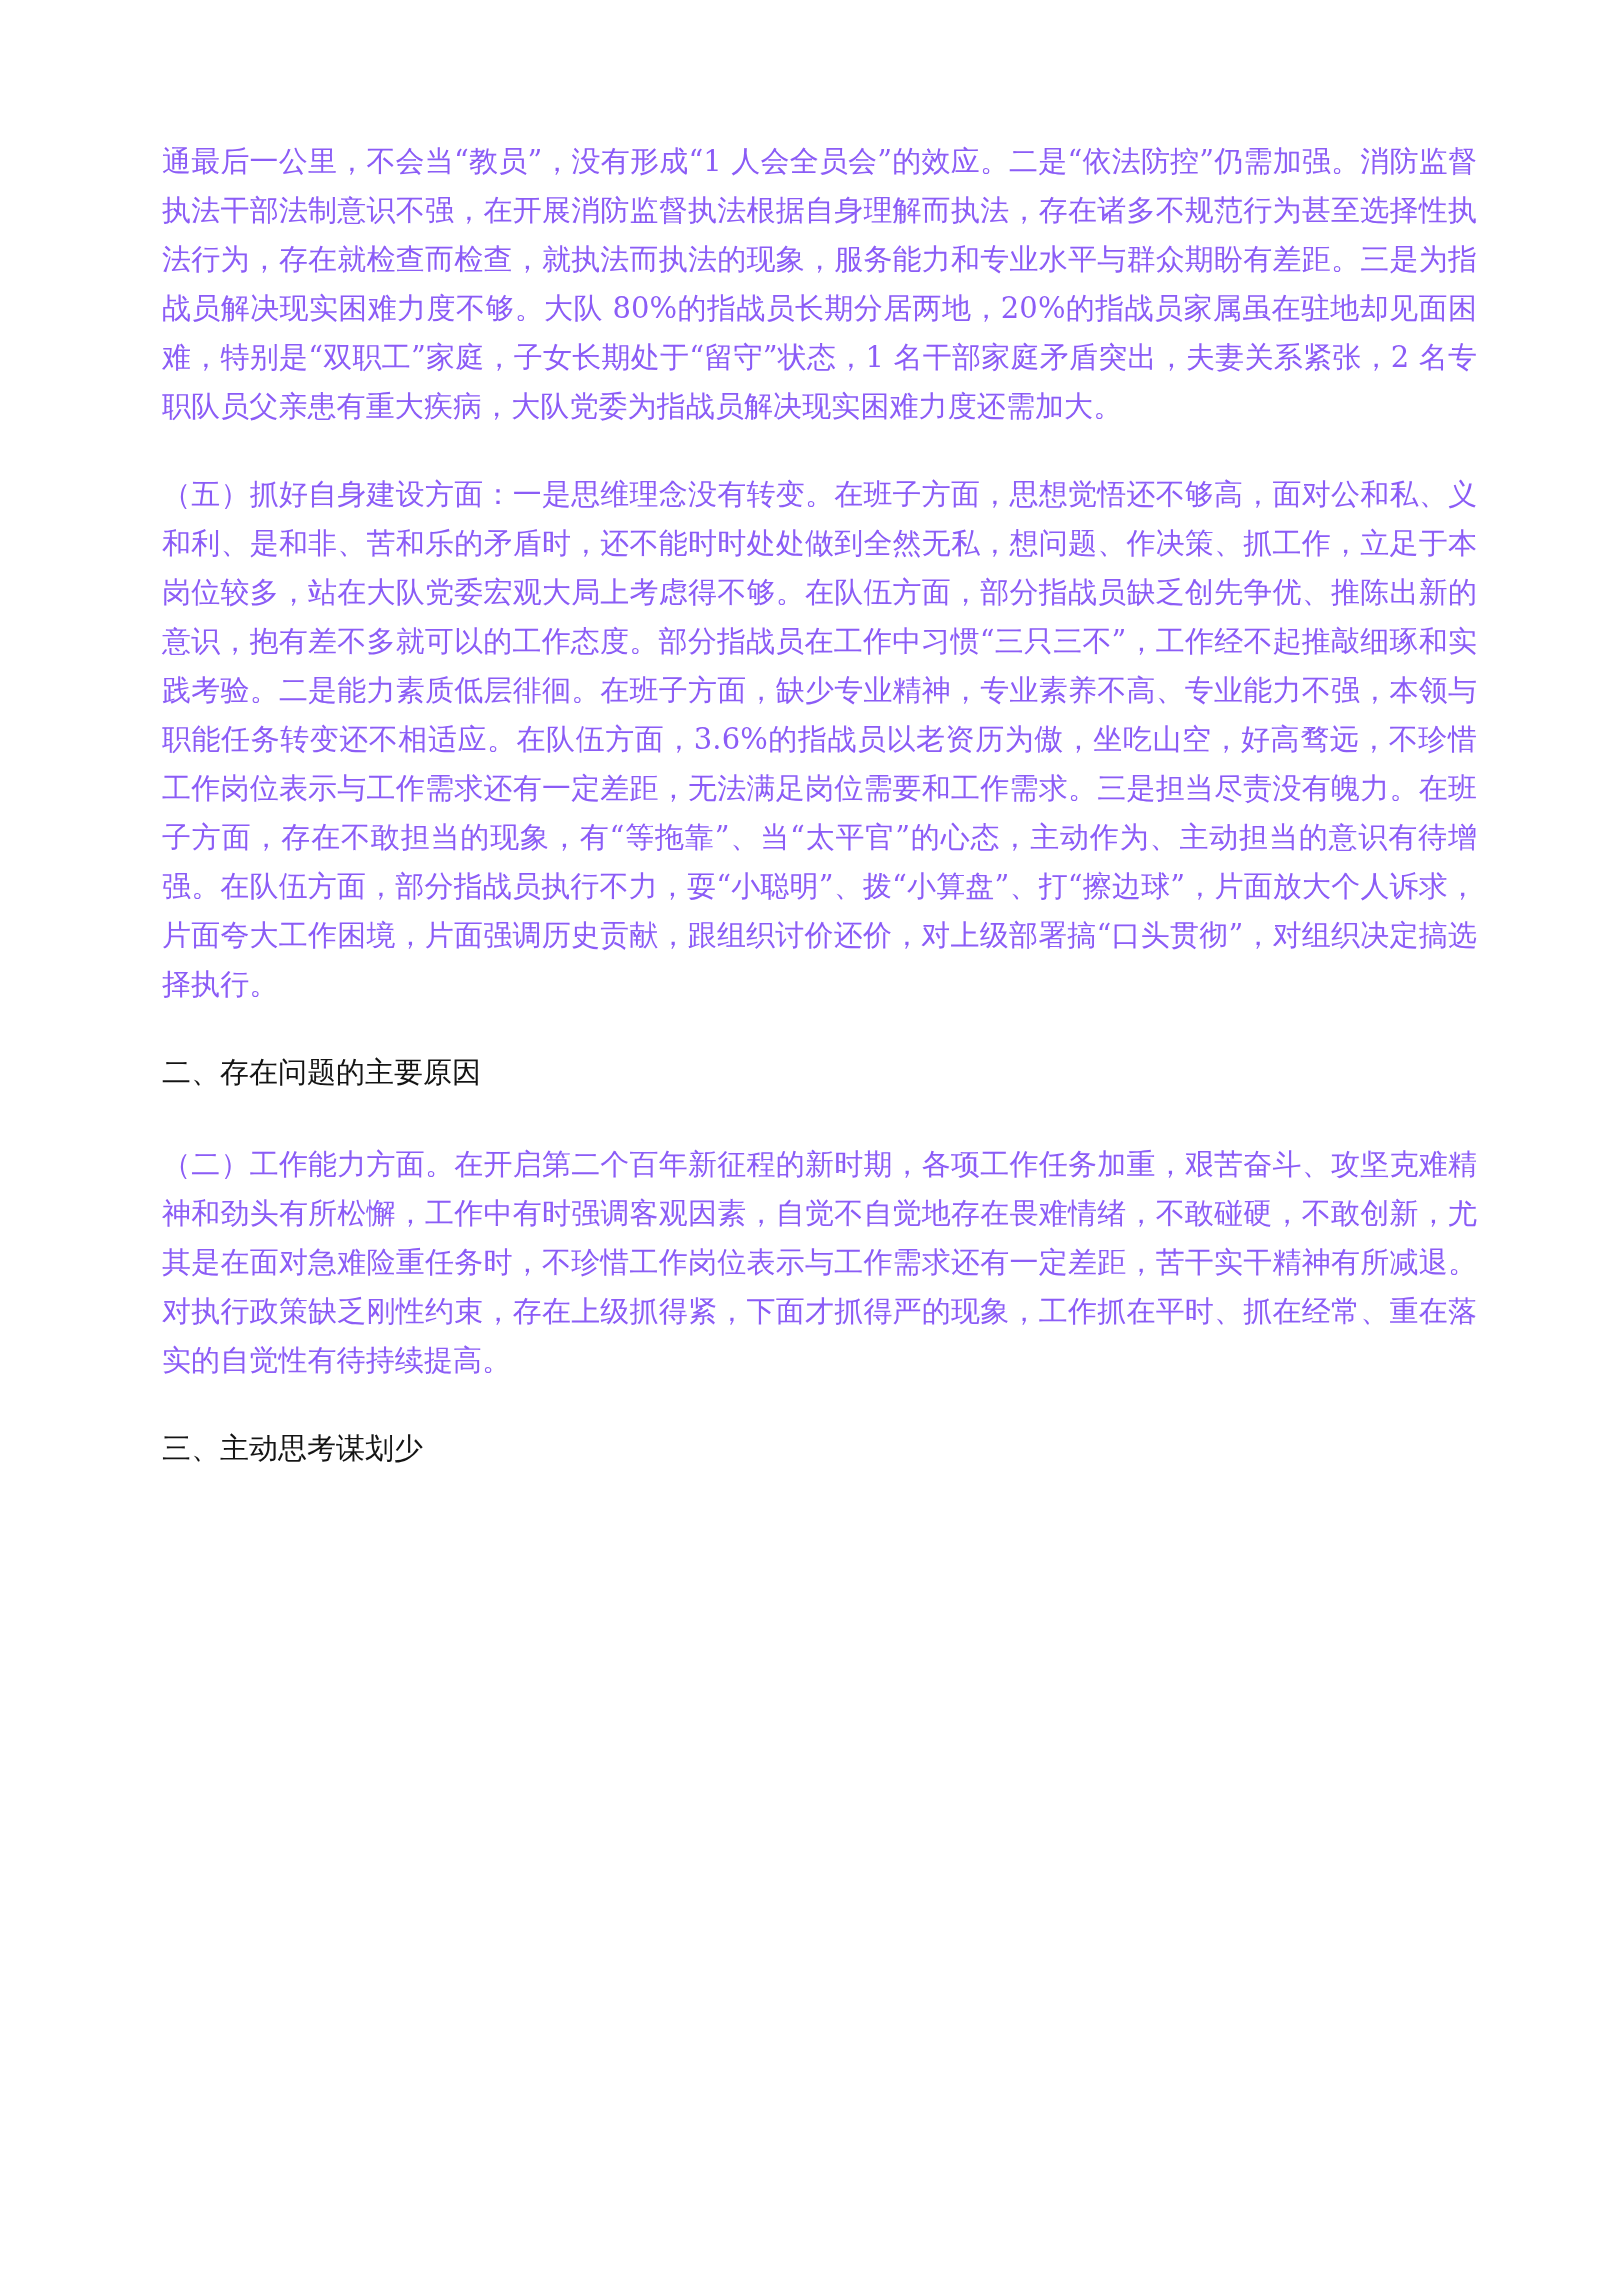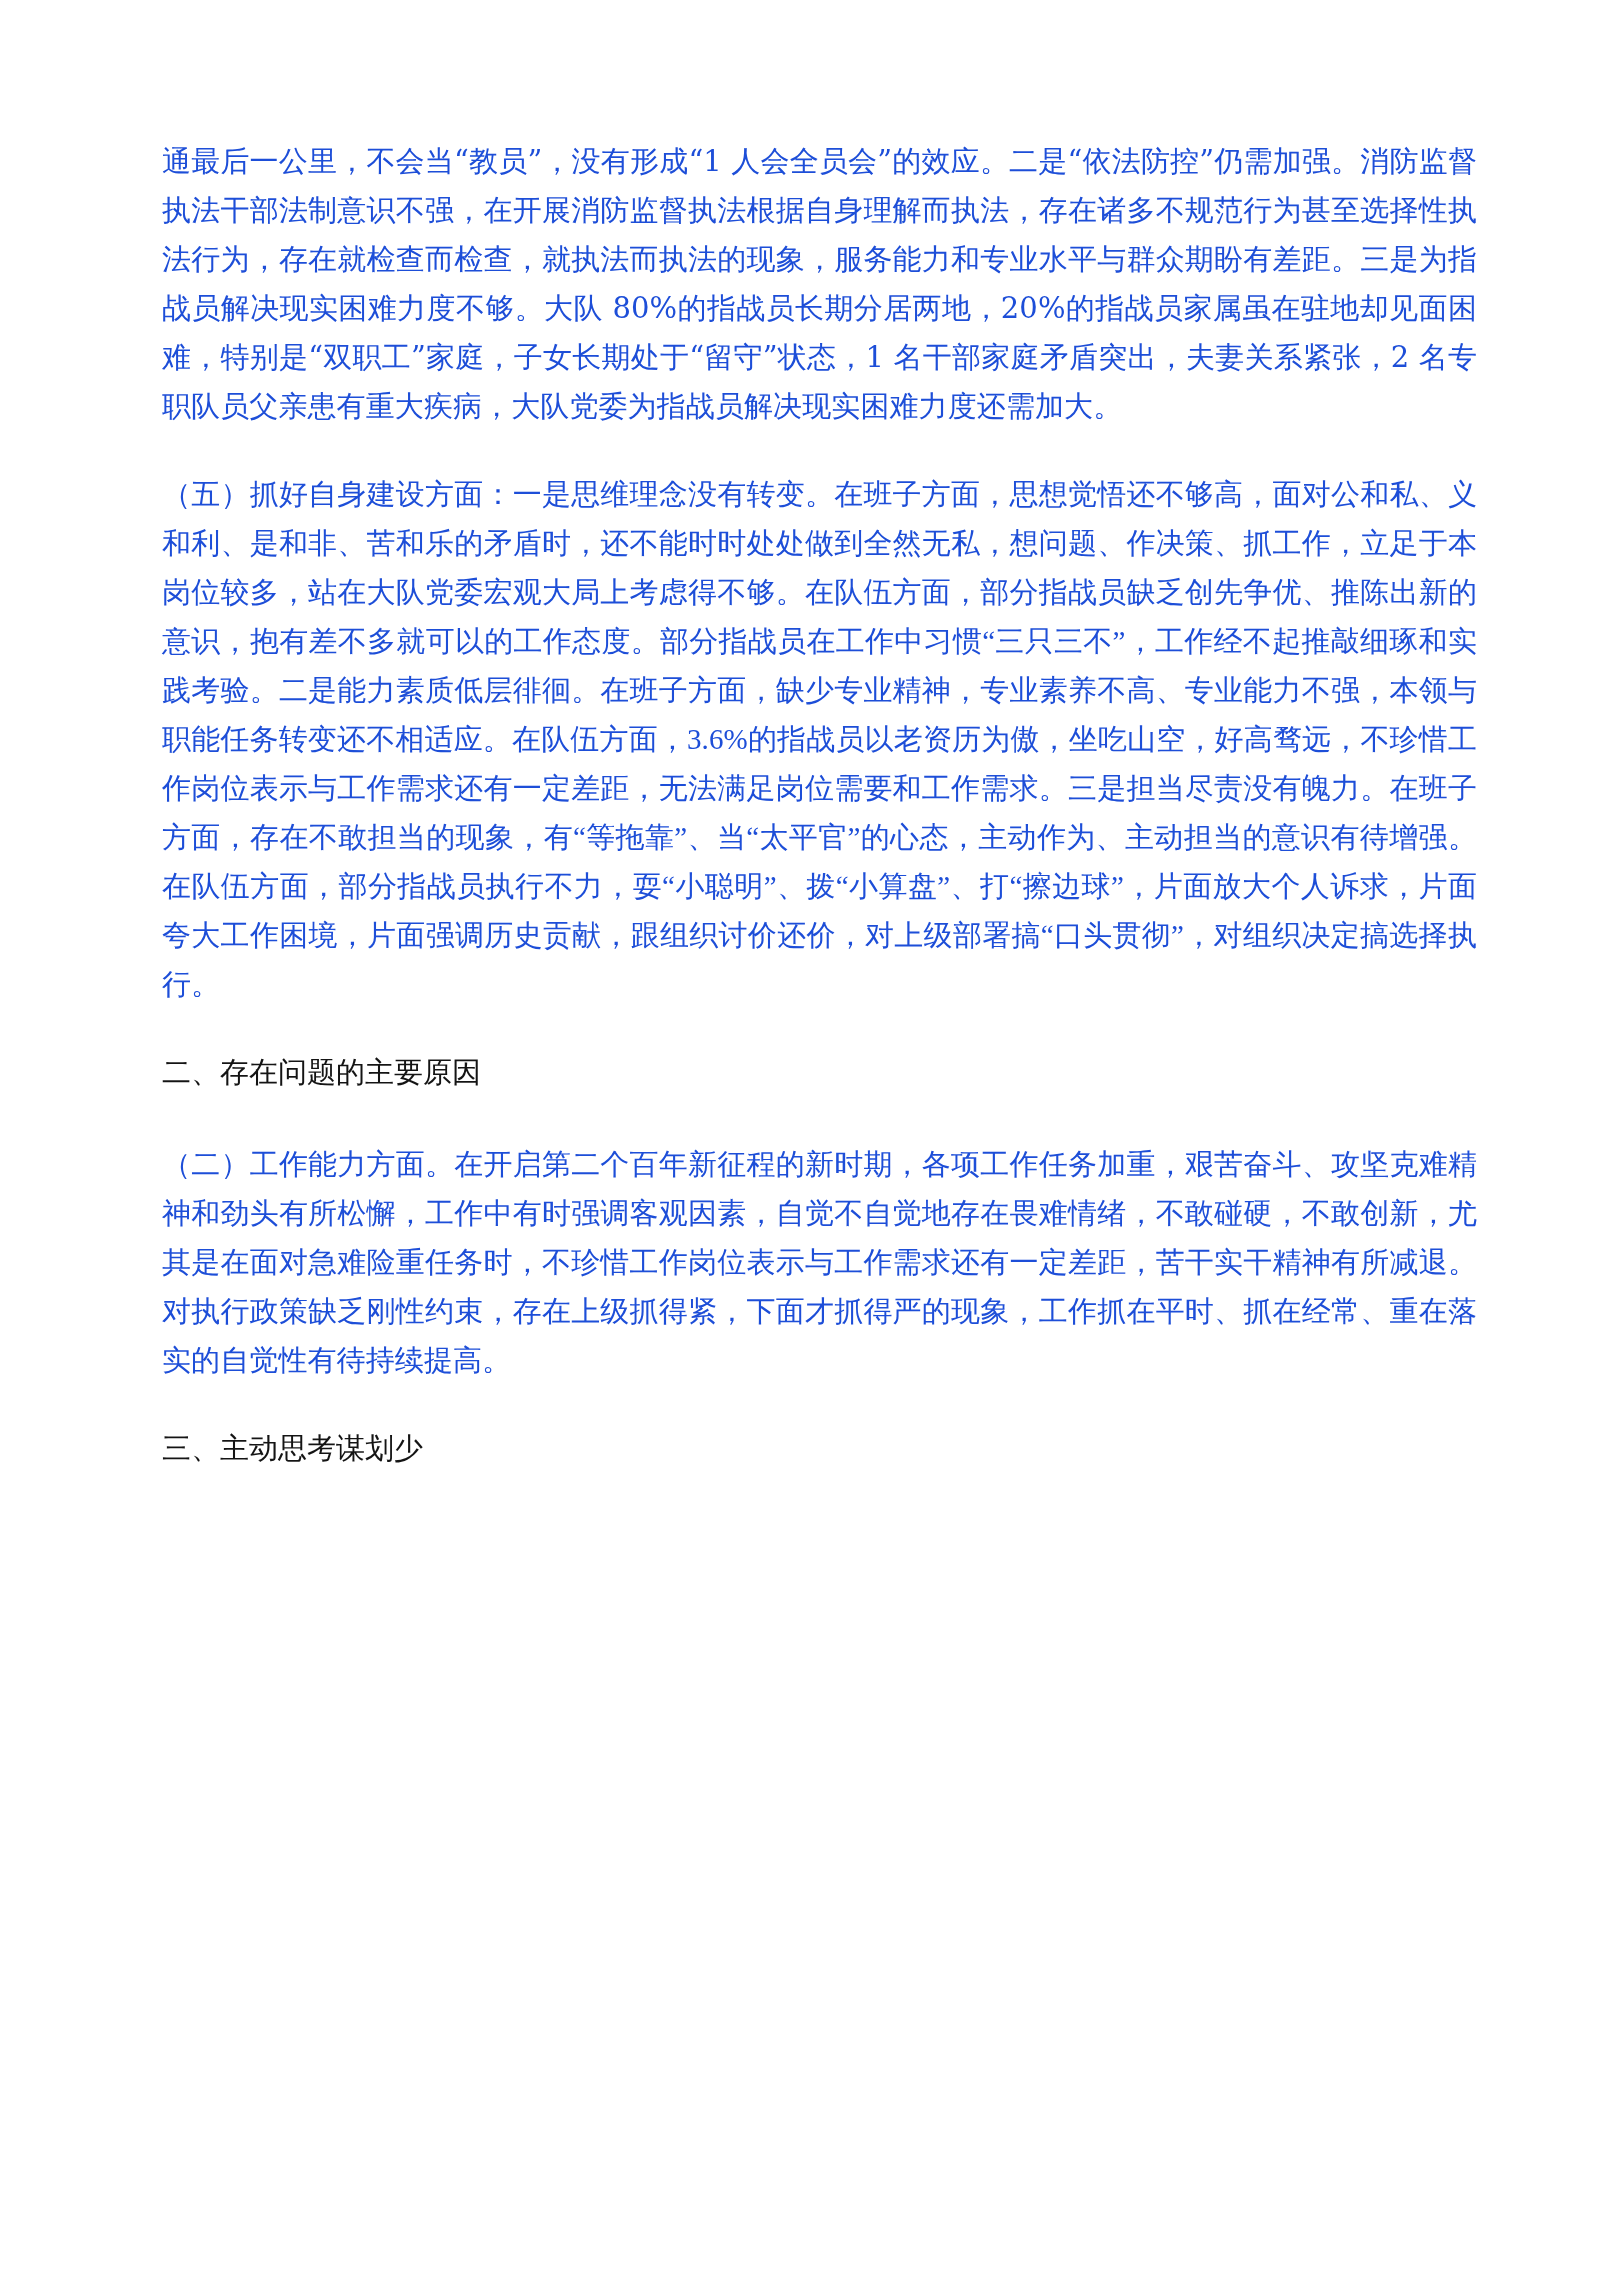--- a/index.html
+++ b/index.html
@@ -26,37 +26,36 @@
     width: 1315px;
   }
   p.para {
     margin: 0 0 39px 0;
     font-size: 29px;
     line-height: 49px;
     text-align: justify;
     text-justify: inter-character;
     text-align-last: left;
     letter-spacing: 0.1px;
-    color: #1d4ed8;
+    color: #8b5cf6;
     word-break: break-all;
   }
   p.heading {
     margin: 0 0 43px 0;
     font-size: 29px;
     line-height: 49px;
     text-align: left;
     color: #141414;
     text-indent: 0;
   }
   .gap-before-heading {
     margin-top: 53px;
   }
   .gap-small {
     margin-top: 5.9px;
-    font-family: Liberation Serif, serif;
   }
   .final-heading {
     margin-top: 39px;
   }
 </style>
 </head>
 <body>
 
 <div class="page">
   <div class="doc-body">

